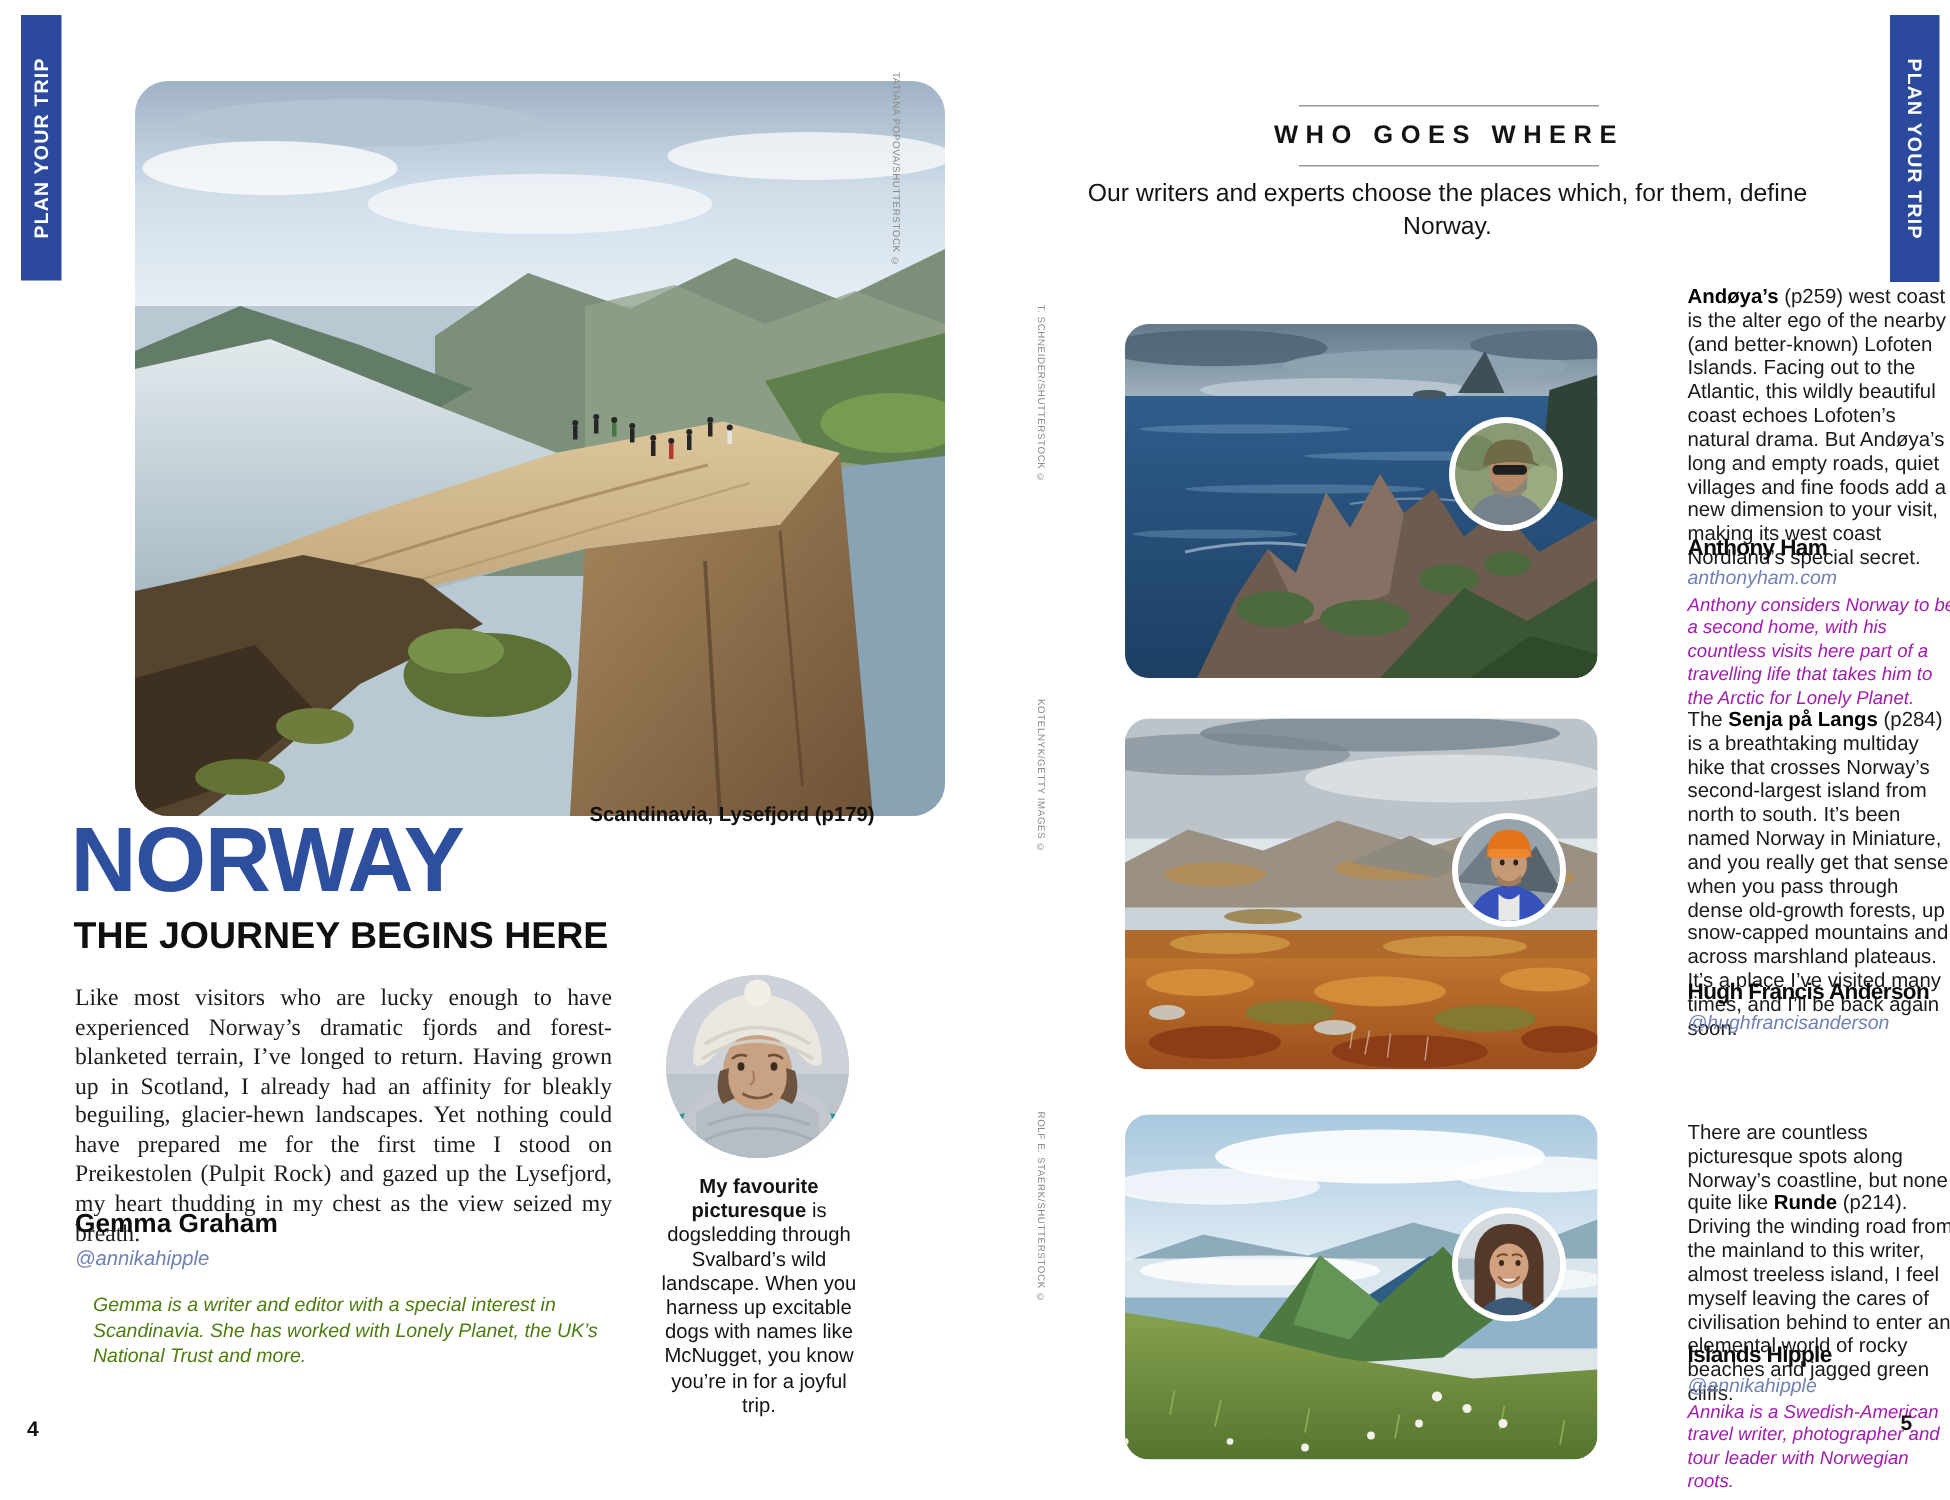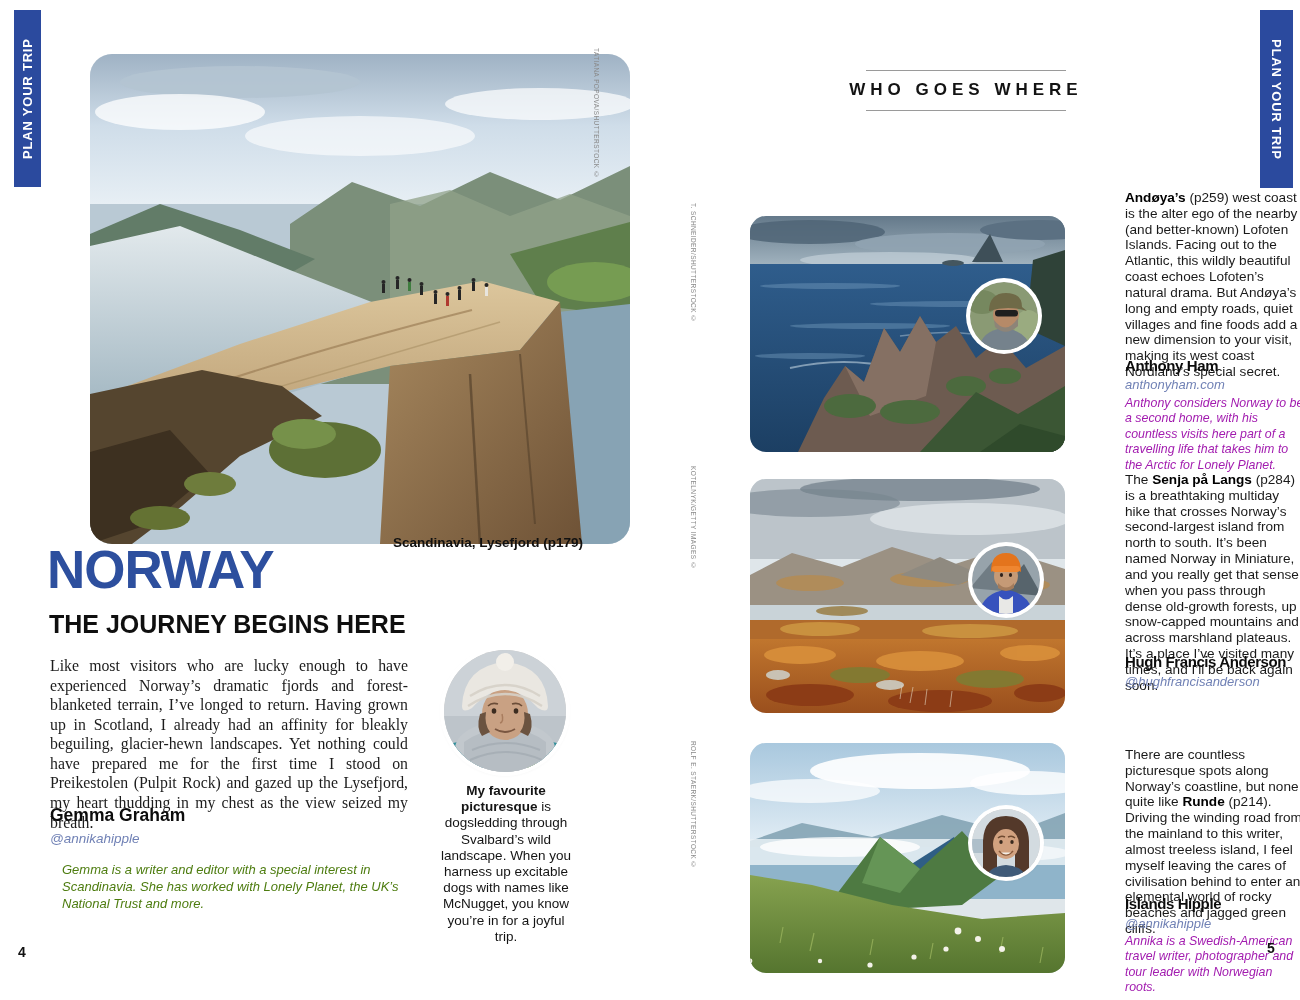--- a/index.html
+++ b/index.html
@@ -34,21 +34,21 @@
   }
   #credit-main { left:593px; top:48px; }
   #credit-1 { left:690px; top:203px; }
   #credit-2 { left:690px; top:466px; }
   #credit-3 { left:690px; top:741px; }
 
   .caption { position:absolute; left:283px; top:535px; width:300px; text-align:right;
     font-weight:bold; font-size:13.5px; color:#111; }
 
   .title { position:absolute; left:47px; top:543px; margin:0;
-    font-size:53px; font-weight:800; letter-spacing:-1px; color:#2d4f9e; line-height:1; }
+    font-size:61px; font-weight:800; letter-spacing:-1px; color:#2d4f9e; line-height:1; }
   .subtitle { position:absolute; left:49px; top:612px; margin:0;
     font-size:25px; font-weight:800; color:#0f0f0f; line-height:1; }
 
   .intro { position:absolute; left:50px; top:656px; width:358px; margin:0;
     font-family:"Liberation Serif", serif; font-size:15.8px; line-height:1.24;
     text-align:justify; color:#1c1c1c; }
 
   .author-name { position:absolute; margin:0; font-weight:800; color:#0c0c0c; }
   .handle { position:absolute; font-style:italic; color:#7081b5; text-decoration:none; }
   .bio { position:absolute; margin:12px; font-style:italic; color:#4d7c0f; }
@@ -220,20 +220,21 @@
 
   <p class="fav">
     <b>My favourite picturesque</b><span> is dogsledding through Svalbard’s wild landscape. When you harness up excitable dogs with names like McNugget, you know you’re in for a joyful trip.</span>
   </p>
 
   <div class="rp-head">
     <div class="rp-rule"></div>
     <div class="rp-heading">WHO GOES WHERE</div>
     <div class="rp-rule"></div>
   </div>
+  <p class="rp-intro">Our writers and experts choose the places which, for them, define Norway.</p>
 
   <figure class="photo wphoto" id="wphoto-1">
     <svg viewBox="0 0 315 236" preserveAspectRatio="none">
       <defs>
         <linearGradient id="sea2" x1="0" y1="0" x2="0" y2="1">
           <stop offset="0" stop-color="#2f5d8c"></stop>
             <stop offset="1" stop-color="#1c3f63"></stop>
         </linearGradient>
         <linearGradient id="sky2" x1="0" y1="0" x2="0" y2="1">
           <stop offset="0" stop-color="#64798a"></stop>

